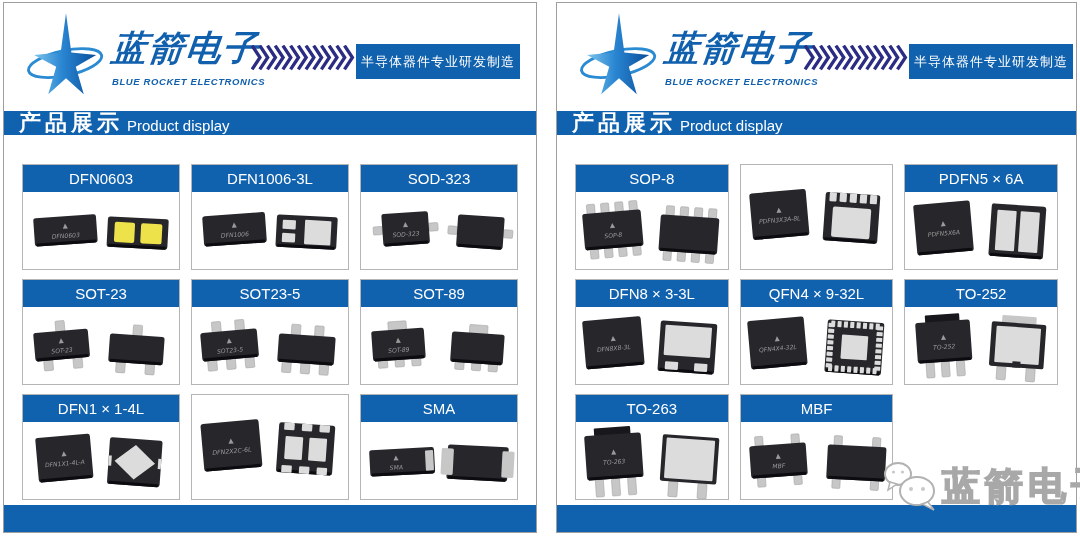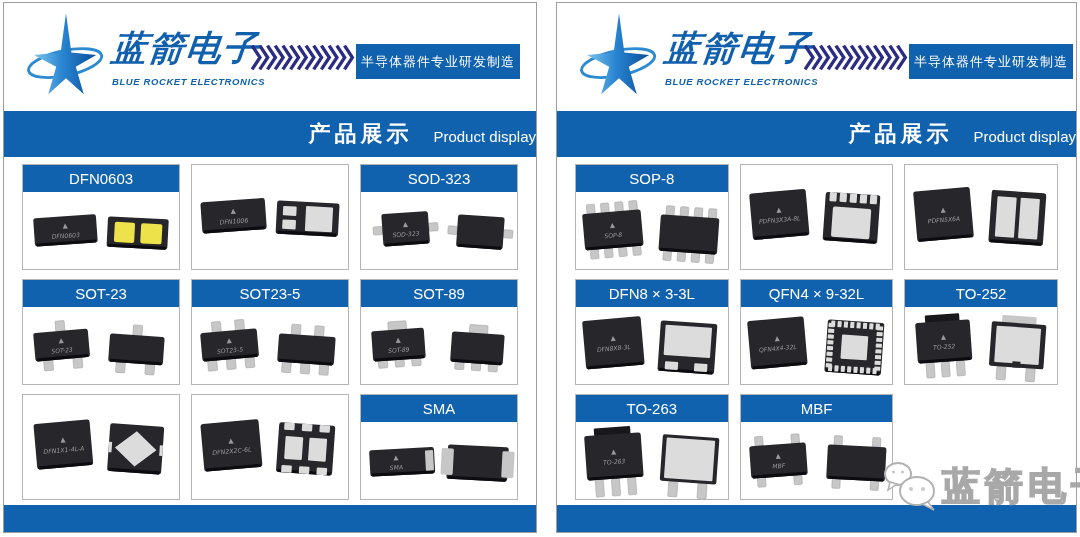--- a/index.html
+++ b/index.html
@@ -29,25 +29,25 @@
   .chevrons{position:absolute;left:247px;top:42px;width:106px;height:26px;}
   .chevrons path{stroke:#2b2c83;stroke-width:3.3;fill:none;stroke-linecap:square;}
   .tagline-badge{
     position:absolute;left:352px;top:41px;width:164px;height:35px;
     background:#1061ae;color:#fff;font-size:13px;letter-spacing:1px;
     display:flex;align-items:center;justify-content:center;white-space:nowrap;
   }
 
   
   .section-bar{
-    position:absolute;left:0;right:0;top:108px;height:46px;background:#1061ae;
-    color:#fff;display:flex;align-items:center;padding-left:15px;box-sizing:border-box;justify-content:flex-end;
+    position:absolute;left:0;right:0;top:108px;height:24px;background:#1061ae;
+    color:#fff;display:flex;align-items:center;padding-left:15px;box-sizing:border-box;
   }
   .section-title-cn{font-size:22px;font-weight:bold;letter-spacing:4px;}
-  .section-title-en{font-size:15px;margin-left:21px;position:relative;top:2px;}
+  .section-title-en{font-size:15px;margin-left:4px;position:relative;top:2px;}
 
   
   .grid{
     position:absolute;left:0;right:0;top:148px;bottom:32px;
     padding:13px 18px 0 18px;box-sizing:border-box;
     display:grid;grid-template-columns:repeat(3,1fr);grid-auto-rows:1fr;gap:9px 11px;
   }
   .cell{border:1px solid #b5b5b5;background:#fff;display:flex;flex-direction:column;min-height:0;}
   .cell-header{
     height:27px;flex:0 0 27px;background:#1061ae;color:#fff;font-size:15px;
@@ -130,20 +130,21 @@
             <g transform="translate(82,24) rotate(3)">
               <rect x="0" y="0" width="60" height="30" rx="2.5" fill="#26262b"></rect>
               <rect x="1.5" y="27" width="57" height="3" rx="1" fill="#0c0c10"></rect>
               <rect x="7" y="5" width="20" height="20" rx="2" fill="#eee24b"></rect>
               <rect x="33" y="5" width="21" height="20" rx="2" fill="#eee24b"></rect>
             </g>
           </svg>
         </div>
       </div>
       <div class="cell">
+        <div class="cell-header">DFN1006-3L</div>
         <div class="cell-body">
           <svg viewBox="0 0 150 76" preserveAspectRatio="xMidYMid meet">
             <g transform="translate(8,24) rotate(-4)">
               <rect x="0" y="0" width="62" height="30" rx="2.5" fill="#26262b"></rect>
               <rect x="1.5" y="27" width="59" height="3" rx="1" fill="#0c0c10"></rect>
               <text x="31" y="12.5" font-size="6.5" fill="#9a9a9a" text-anchor="middle">▲</text>
               <text x="31" y="22.5" font-size="6" font-style="italic" fill="#9a9a9a" text-anchor="middle">DFN1006</text>
             </g>
             <g transform="translate(82,22) rotate(3)">
               <rect x="0" y="0" width="60" height="32" rx="2.5" fill="#26262b"></rect>
@@ -245,20 +246,21 @@
               <rect x="21.5" y="28" width="9" height="9" rx="1" fill="#c7c7c7" stroke="#a5a5a5" stroke-width="0.6"></rect>
               <rect x="38" y="28" width="9" height="9" rx="1" fill="#c7c7c7" stroke="#a5a5a5" stroke-width="0.6"></rect>
               <rect x="17" y="-8" width="18" height="9" rx="1" fill="#c7c7c7" stroke="#a5a5a5" stroke-width="0.6"></rect>
               <rect x="0" y="0" width="52" height="30" rx="2.5" fill="#26262b"></rect>
               <rect x="1.5" y="27" width="49" height="3" rx="1" fill="#0c0c10"></rect>
             </g>
           </svg>
         </div>
       </div>
       <div class="cell">
+        <div class="cell-header">DFN1 × 1-4L</div>
         <div class="cell-body">
           <svg viewBox="0 0 150 76" preserveAspectRatio="xMidYMid meet">
             <g transform="translate(10,16) rotate(-5)">
               <rect x="0" y="0" width="54" height="44" rx="2.5" fill="#26262b"></rect>
               <rect x="1.5" y="41" width="51" height="3" rx="1" fill="#0c0c10"></rect>
               <text x="27" y="19.5" font-size="6.5" fill="#9a9a9a" text-anchor="middle">▲</text>
               <text x="27" y="29.5" font-size="6" font-style="italic" fill="#9a9a9a" text-anchor="middle">DFN1X1-4L-A</text>
             </g>
             <g transform="translate(84,15) rotate(4)">
               <rect x="0" y="0" width="52" height="46" rx="2.5" fill="#26262b"></rect>
@@ -399,20 +401,21 @@
               <rect x="4" y="0" width="7" height="9" rx="1" fill="#dcdcdc"></rect>
               <rect x="14" y="0" width="7" height="9" rx="1" fill="#dcdcdc"></rect>
               <rect x="24" y="0" width="7" height="9" rx="1" fill="#dcdcdc"></rect>
               <rect x="34" y="0" width="7" height="9" rx="1" fill="#dcdcdc"></rect>
               <rect x="44" y="0" width="7" height="9" rx="1" fill="#dcdcdc"></rect>
             </g>
           </svg>
         </div>
       </div>
       <div class="cell">
+        <div class="cell-header">PDFN5 × 6A</div>
         <div class="cell-body">
           <svg viewBox="0 0 150 76" preserveAspectRatio="xMidYMid meet">
             <g transform="translate(8,13) rotate(-5)">
               <rect x="0" y="0" width="56" height="50" rx="2.5" fill="#26262b"></rect>
               <rect x="1.5" y="47" width="53" height="3" rx="1" fill="#0c0c10"></rect>
               <text x="28" y="22.5" font-size="6.5" fill="#9a9a9a" text-anchor="middle">▲</text>
               <text x="28" y="32.5" font-size="6" font-style="italic" fill="#9a9a9a" text-anchor="middle">PDFN5X6A</text>
             </g>
             <g transform="translate(86,11) rotate(4)">
               <rect x="0" y="0" width="54" height="52" rx="2.5" fill="#26262b"></rect>

